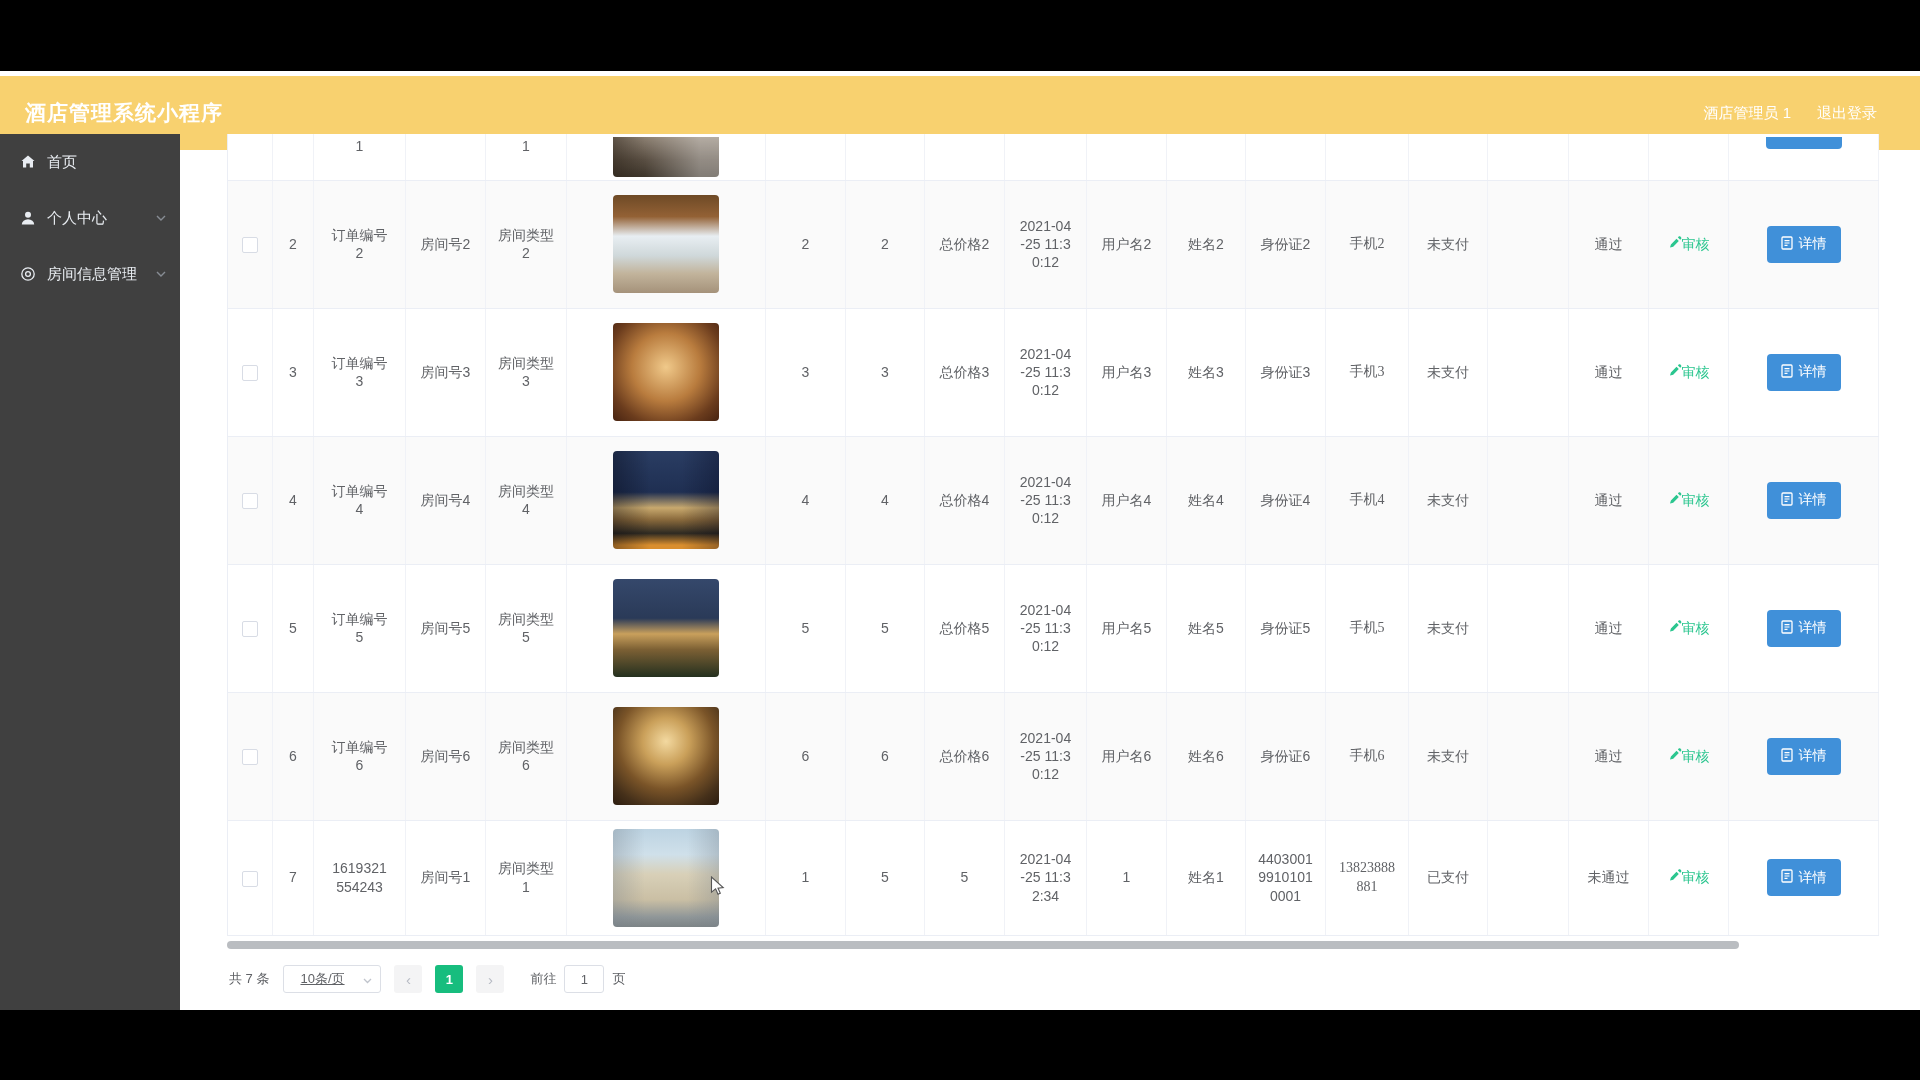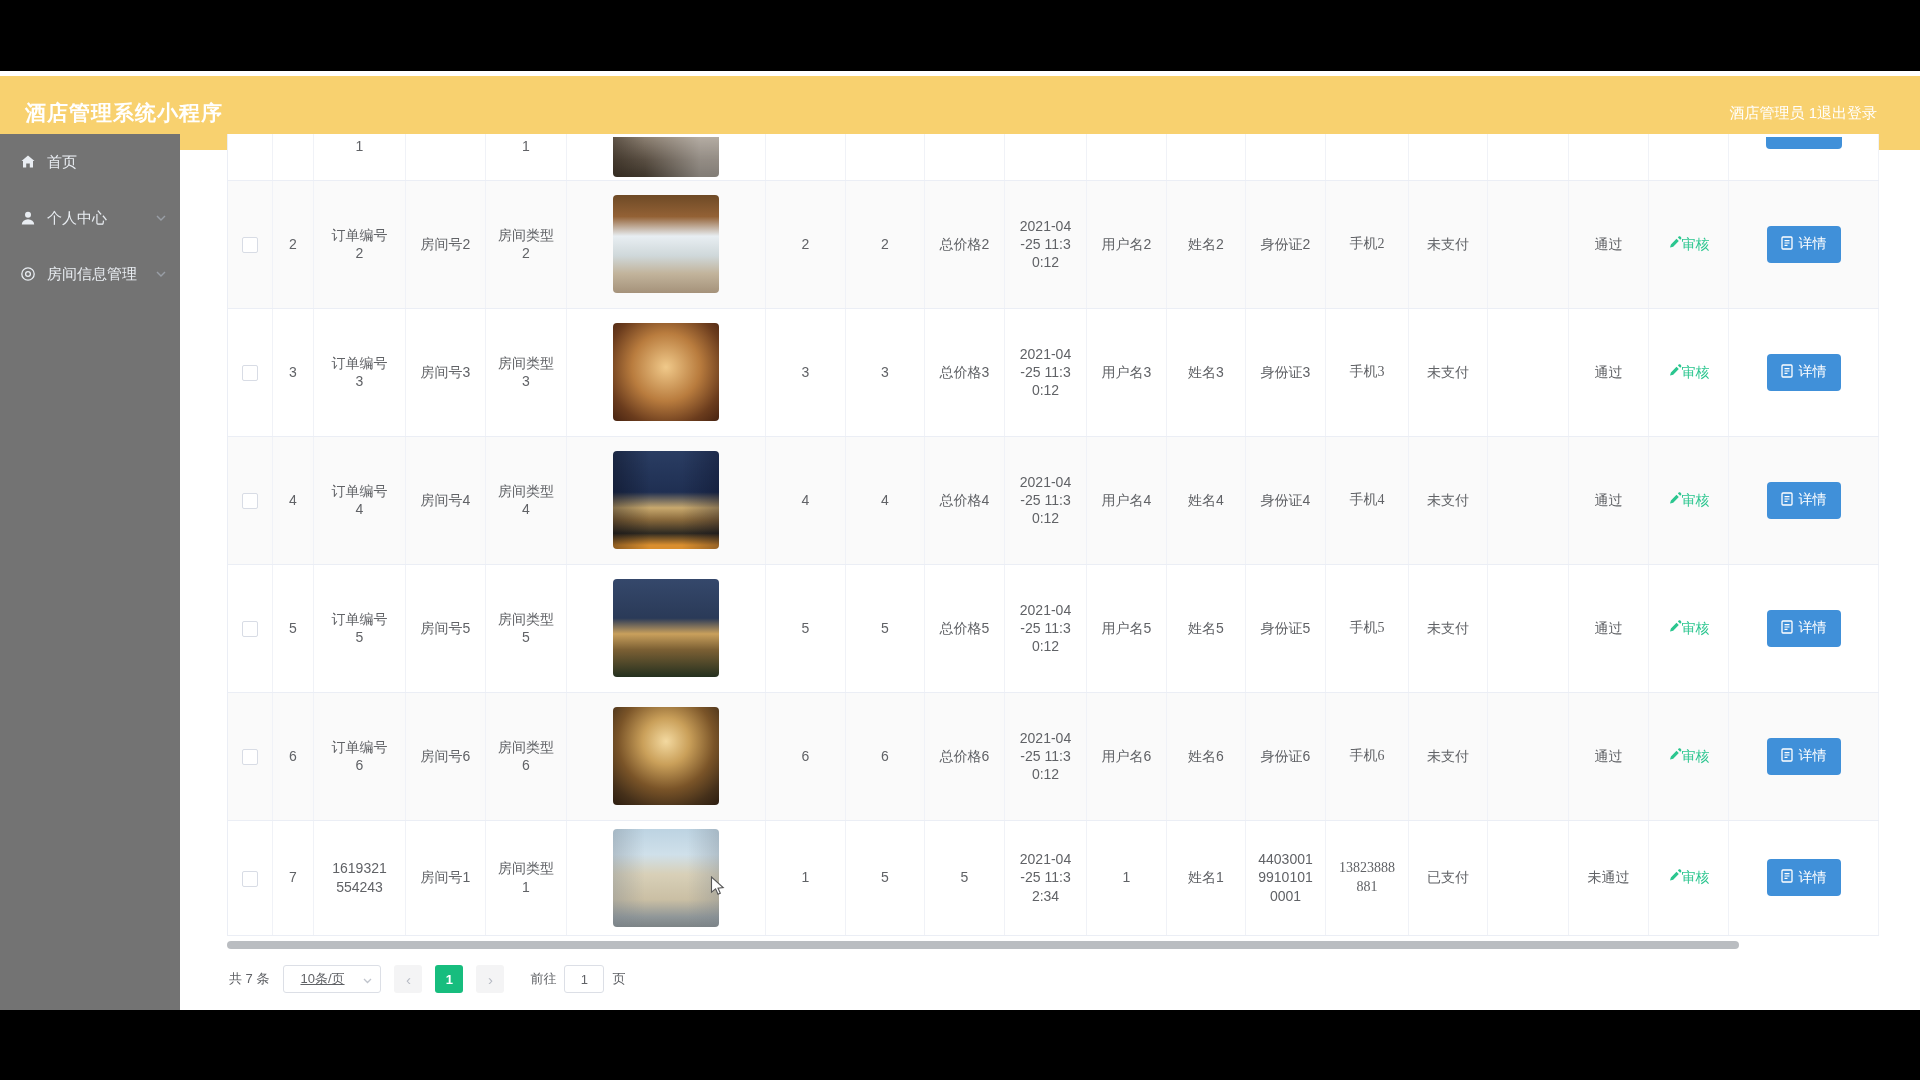--- a/index.html
+++ b/index.html
@@ -3,24 +3,24 @@
 <meta charset="utf-8">
 <style>
   html,body{margin:0;padding:0;background:#000;}
   .screen{position:relative;width:1920px;height:1080px;background:#000;overflow:hidden;
           font-family:"Liberation Sans","DejaVu Sans",sans-serif;}
   .page{position:absolute;left:0;top:71px;width:1920px;height:939px;background:#ffffff;}
   
   .app-header{position:absolute;left:0;top:5px;width:1920px;height:74px;background:#F8D16F;
               display:flex;align-items:center;}
   .app-title{margin-left:25px;font-size:21px;font-weight:bold;color:#ffffff;letter-spacing:1px;}
-  .header-right{margin-left:auto;margin-right:43px;display:flex;color:#ffffff;font-size:15px;}
+  .header-right{margin-left:auto;margin-right:43px;display:flex;gap:26px;color:#ffffff;font-size:15px;}
   .header-right span{cursor:pointer;}
   
-  .sidebar{position:absolute;left:0;top:63px;width:180px;height:876px;background:#737373;}
+  .sidebar{position:absolute;left:0;top:63px;width:180px;height:876px;background:#404040;}
   .menu-item{height:56px;display:flex;align-items:center;padding:0 14px 0 20px;
              color:#E9EDF2;font-size:15px;cursor:pointer;}
   .menu-item .mi{margin-right:11px;flex:none;display:inline-flex;}
   .chev{margin-left:auto;opacity:.65;display:inline-flex;}
   .submenu-item{height:50px;display:flex;align-items:center;padding-left:38px;color:#ffffff;
                 font-size:15px;background:#2C3540;cursor:pointer;}
   
   .table-area{position:absolute;left:227px;top:63px;width:1651px;}
   table{table-layout:fixed;width:1651px;border-collapse:collapse;border-left:1px solid #EBEEF5;font-size:14px;}
   td{border-right:1px solid #F0F2F7;border-bottom:1px solid #EBEEF5;text-align:center;

